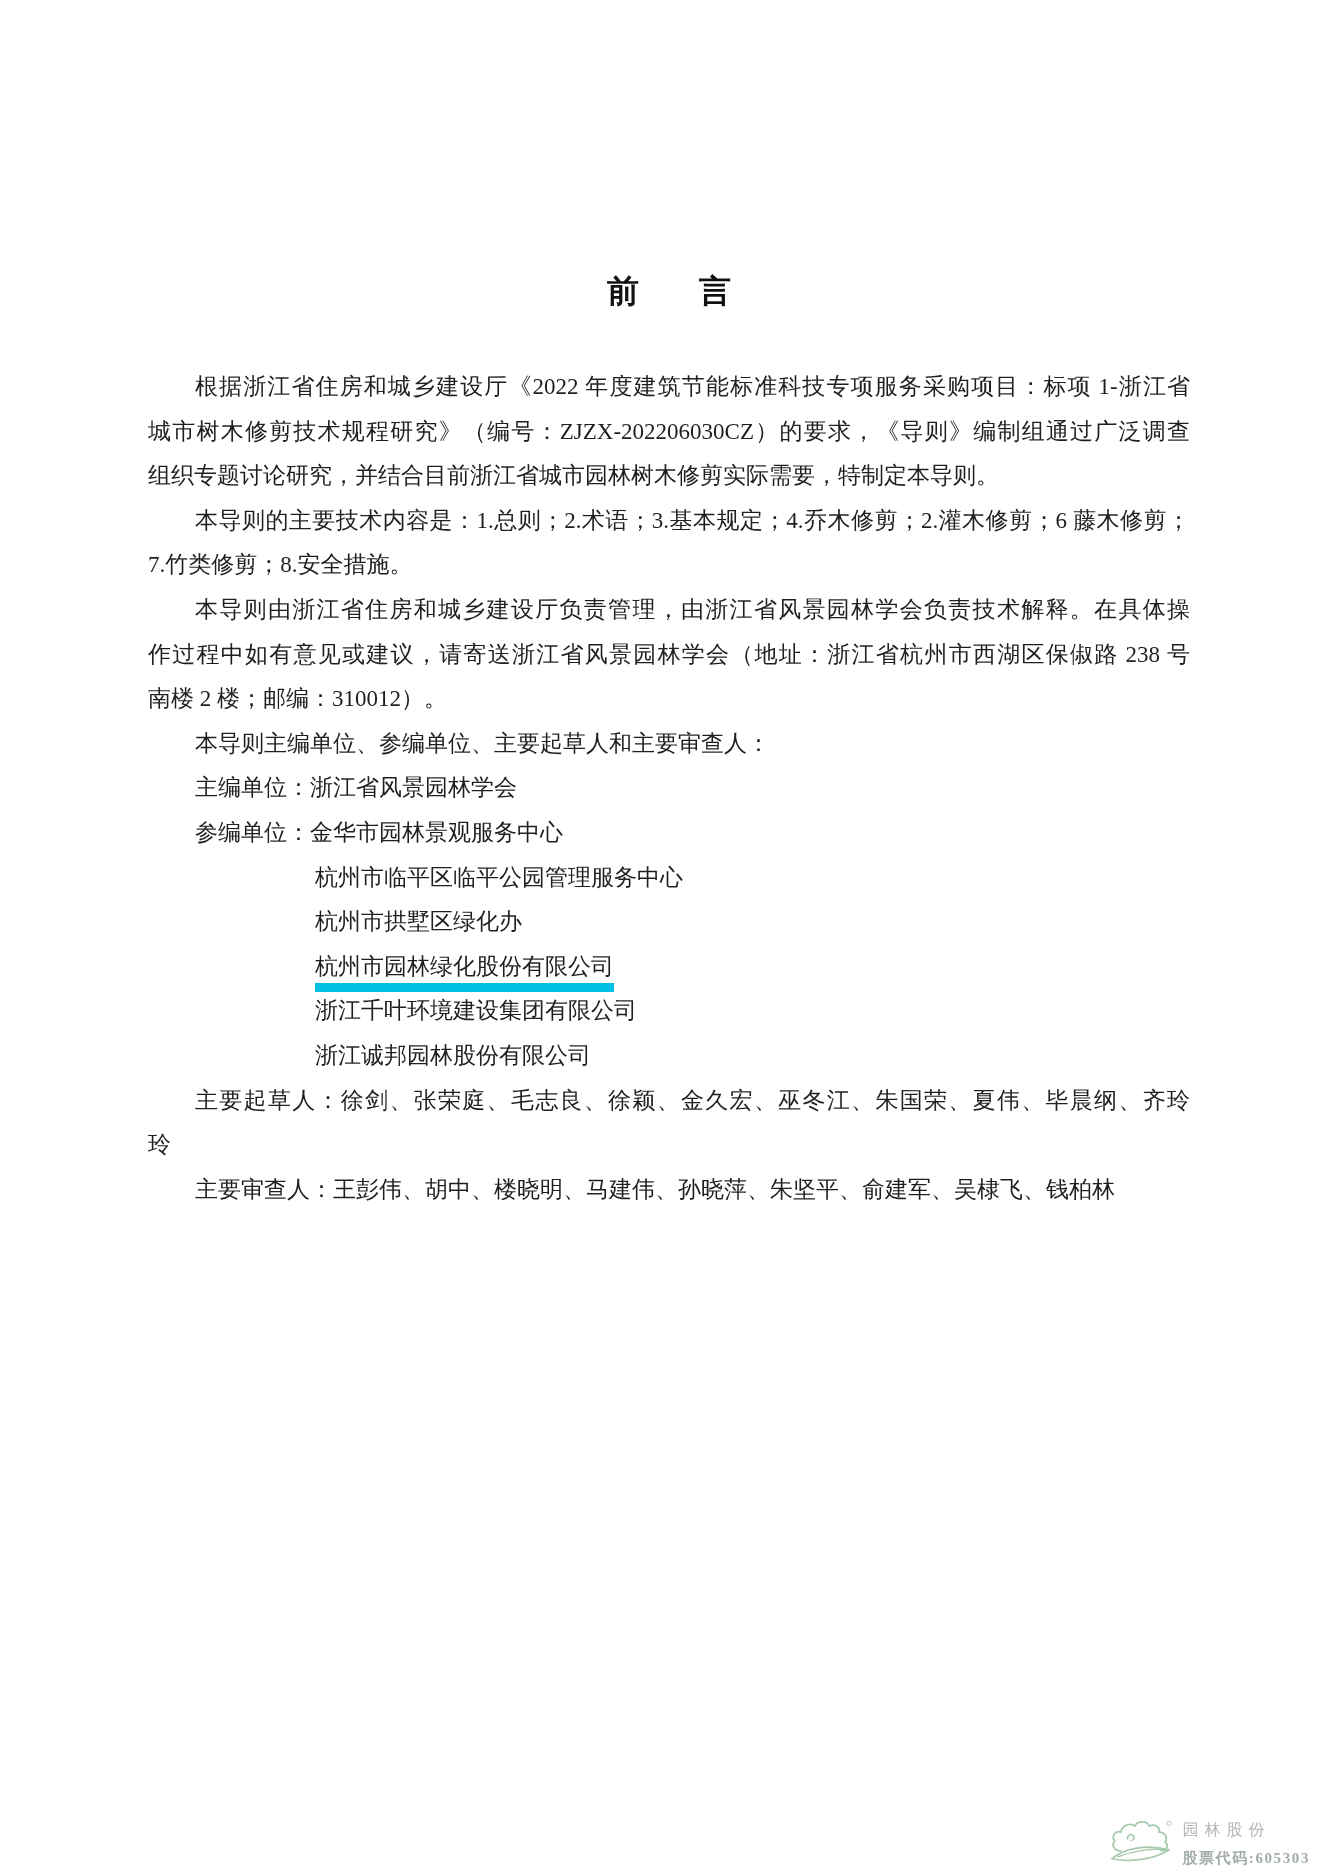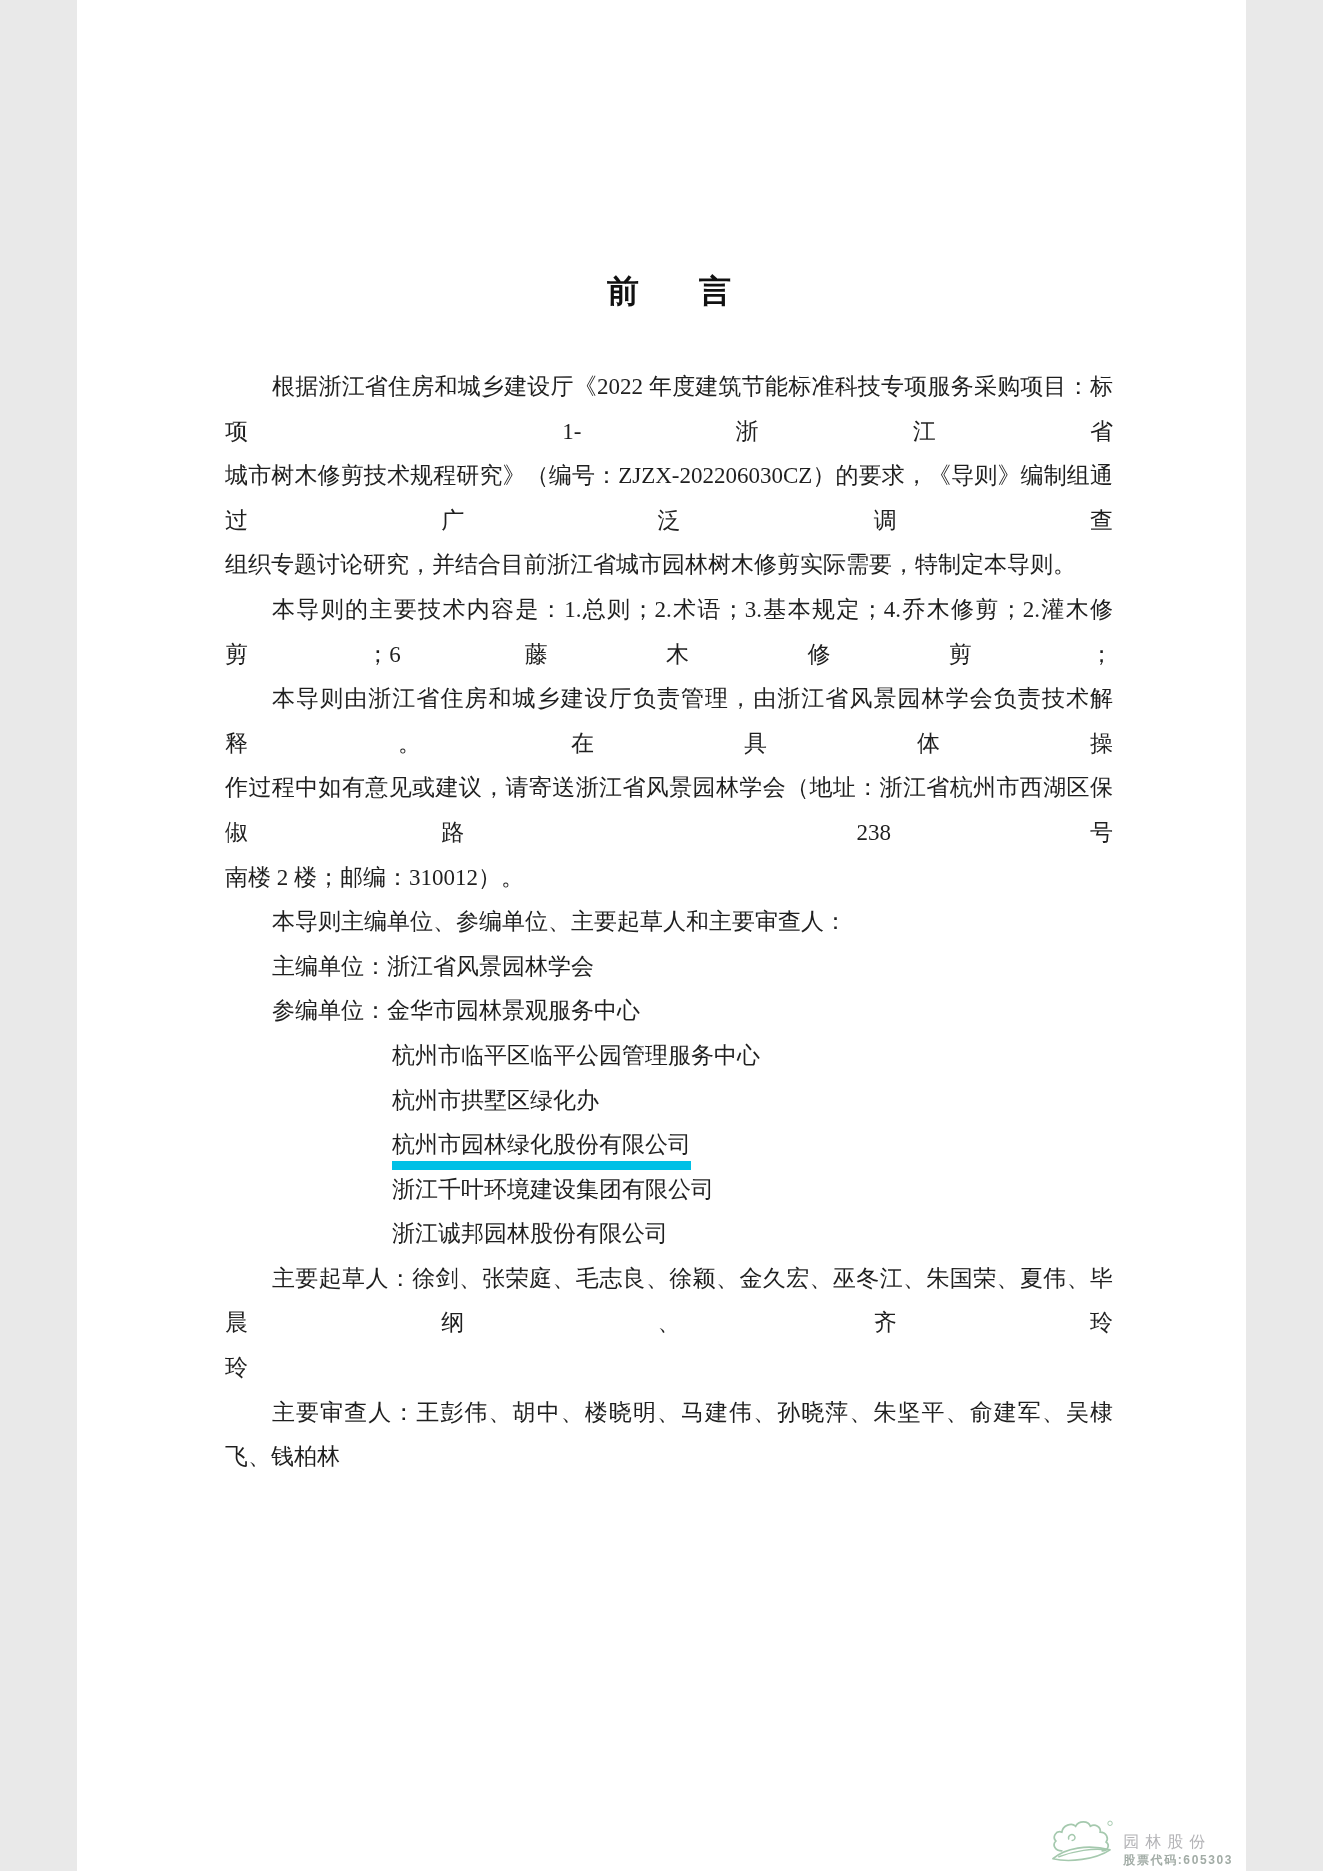--- a/index.html
+++ b/index.html
@@ -1,18 +1,18 @@
 <!DOCTYPE html>
 <html lang="zh" style="--highlight: #00c0e6; --logo-green: #a5c9ae; --brand-gray: #b4b4b7; --stock-gray: #a2aca6;"><head>
 <meta charset="utf-8">
 <style>
   html,body{margin:0;padding:0;background:#e9e9e9;}
   .page{
     position:relative;
-    width:1169px;height:1871px;
+    width:1323px;height:1871px;
     margin:0 auto;
     background:#ffffff;
     font-family:"Liberation Serif","DejaVu Serif",serif;
     color:#1f1f1f;
     overflow:hidden;
   }
   .content{position:absolute;left:148px;right:133px;top:0;bottom:0;}
   .doc-title{
     position:absolute;top:271px;left:0;right:0;
     text-align:center;font-size:32px;font-weight:700;color:#111;
@@ -37,40 +37,42 @@
     display:flex;align-items:flex-end;gap:9px;
     font-family:"Liberation Sans","DejaVu Sans",sans-serif;
   }
   .brand-icon{display:block;}
   .brand-text{display:flex;flex-direction:column;line-height:1;}
   .brand-name{
     font-size:16px;font-weight:400;letter-spacing:6px;
     color:var(--brand-gray,#b4b4b7);
   }
   .brand-stock{
-    font-size:12px;font-weight:600;letter-spacing:1.6px;
+    font-size:15px;font-weight:600;letter-spacing:1.6px;
     color:var(--stock-gray,#a2aca6);
-    margin-top:4px;
+    margin-top:13px;
+    font-family:Liberation Serif, serif;
   }
 </style>
 </head>
 <body>
 
 <div class="page">
   <div class="content">
 
     <div class="doc-title">
       <span class="t-left">前</span><span class="t-right">言</span>
     </div>
 
     <div class="doc-body">
       <div class="line indent fill">根据浙江省住房和城乡建设厅《2022 年度建筑节能标准科技专项服务采购项目：标项 1-浙江省</div>
       <div class="line fill">城市树木修剪技术规程研究》（编号：ZJZX-202206030CZ）的要求，《导则》编制组通过广泛调查</div>
       <div class="line">组织专题讨论研究，并结合目前浙江省城市园林树木修剪实际需要，特制定本导则。</div>
       <div class="line indent fill">本导则的主要技术内容是：1.总则；2.术语；3.基本规定；4.乔木修剪；2.灌木修剪；6 藤木修剪；</div>
+      <div class="line">7.竹类修剪；8.安全措施。</div>
       <div class="line indent fill">本导则由浙江省住房和城乡建设厅负责管理，由浙江省风景园林学会负责技术解释。在具体操</div>
       <div class="line fill">作过程中如有意见或建议，请寄送浙江省风景园林学会（地址：浙江省杭州市西湖区保俶路 238 号</div>
       <div class="line">南楼 2 楼；邮编：310012）。</div>
       <div class="line indent">本导则主编单位、参编单位、主要起草人和主要审查人：</div>
       <div class="line indent">主编单位：浙江省风景园林学会</div>
       <div class="line indent">参编单位：金华市园林景观服务中心</div>
       <div class="line sub">杭州市临平区临平公园管理服务中心</div>
       <div class="line sub">杭州市拱墅区绿化办</div>
       <div class="line sub"><span class="hl">杭州市园林绿化股份有限公司</span></div>
       <div class="line sub">浙江千叶环境建设集团有限公司</div>

